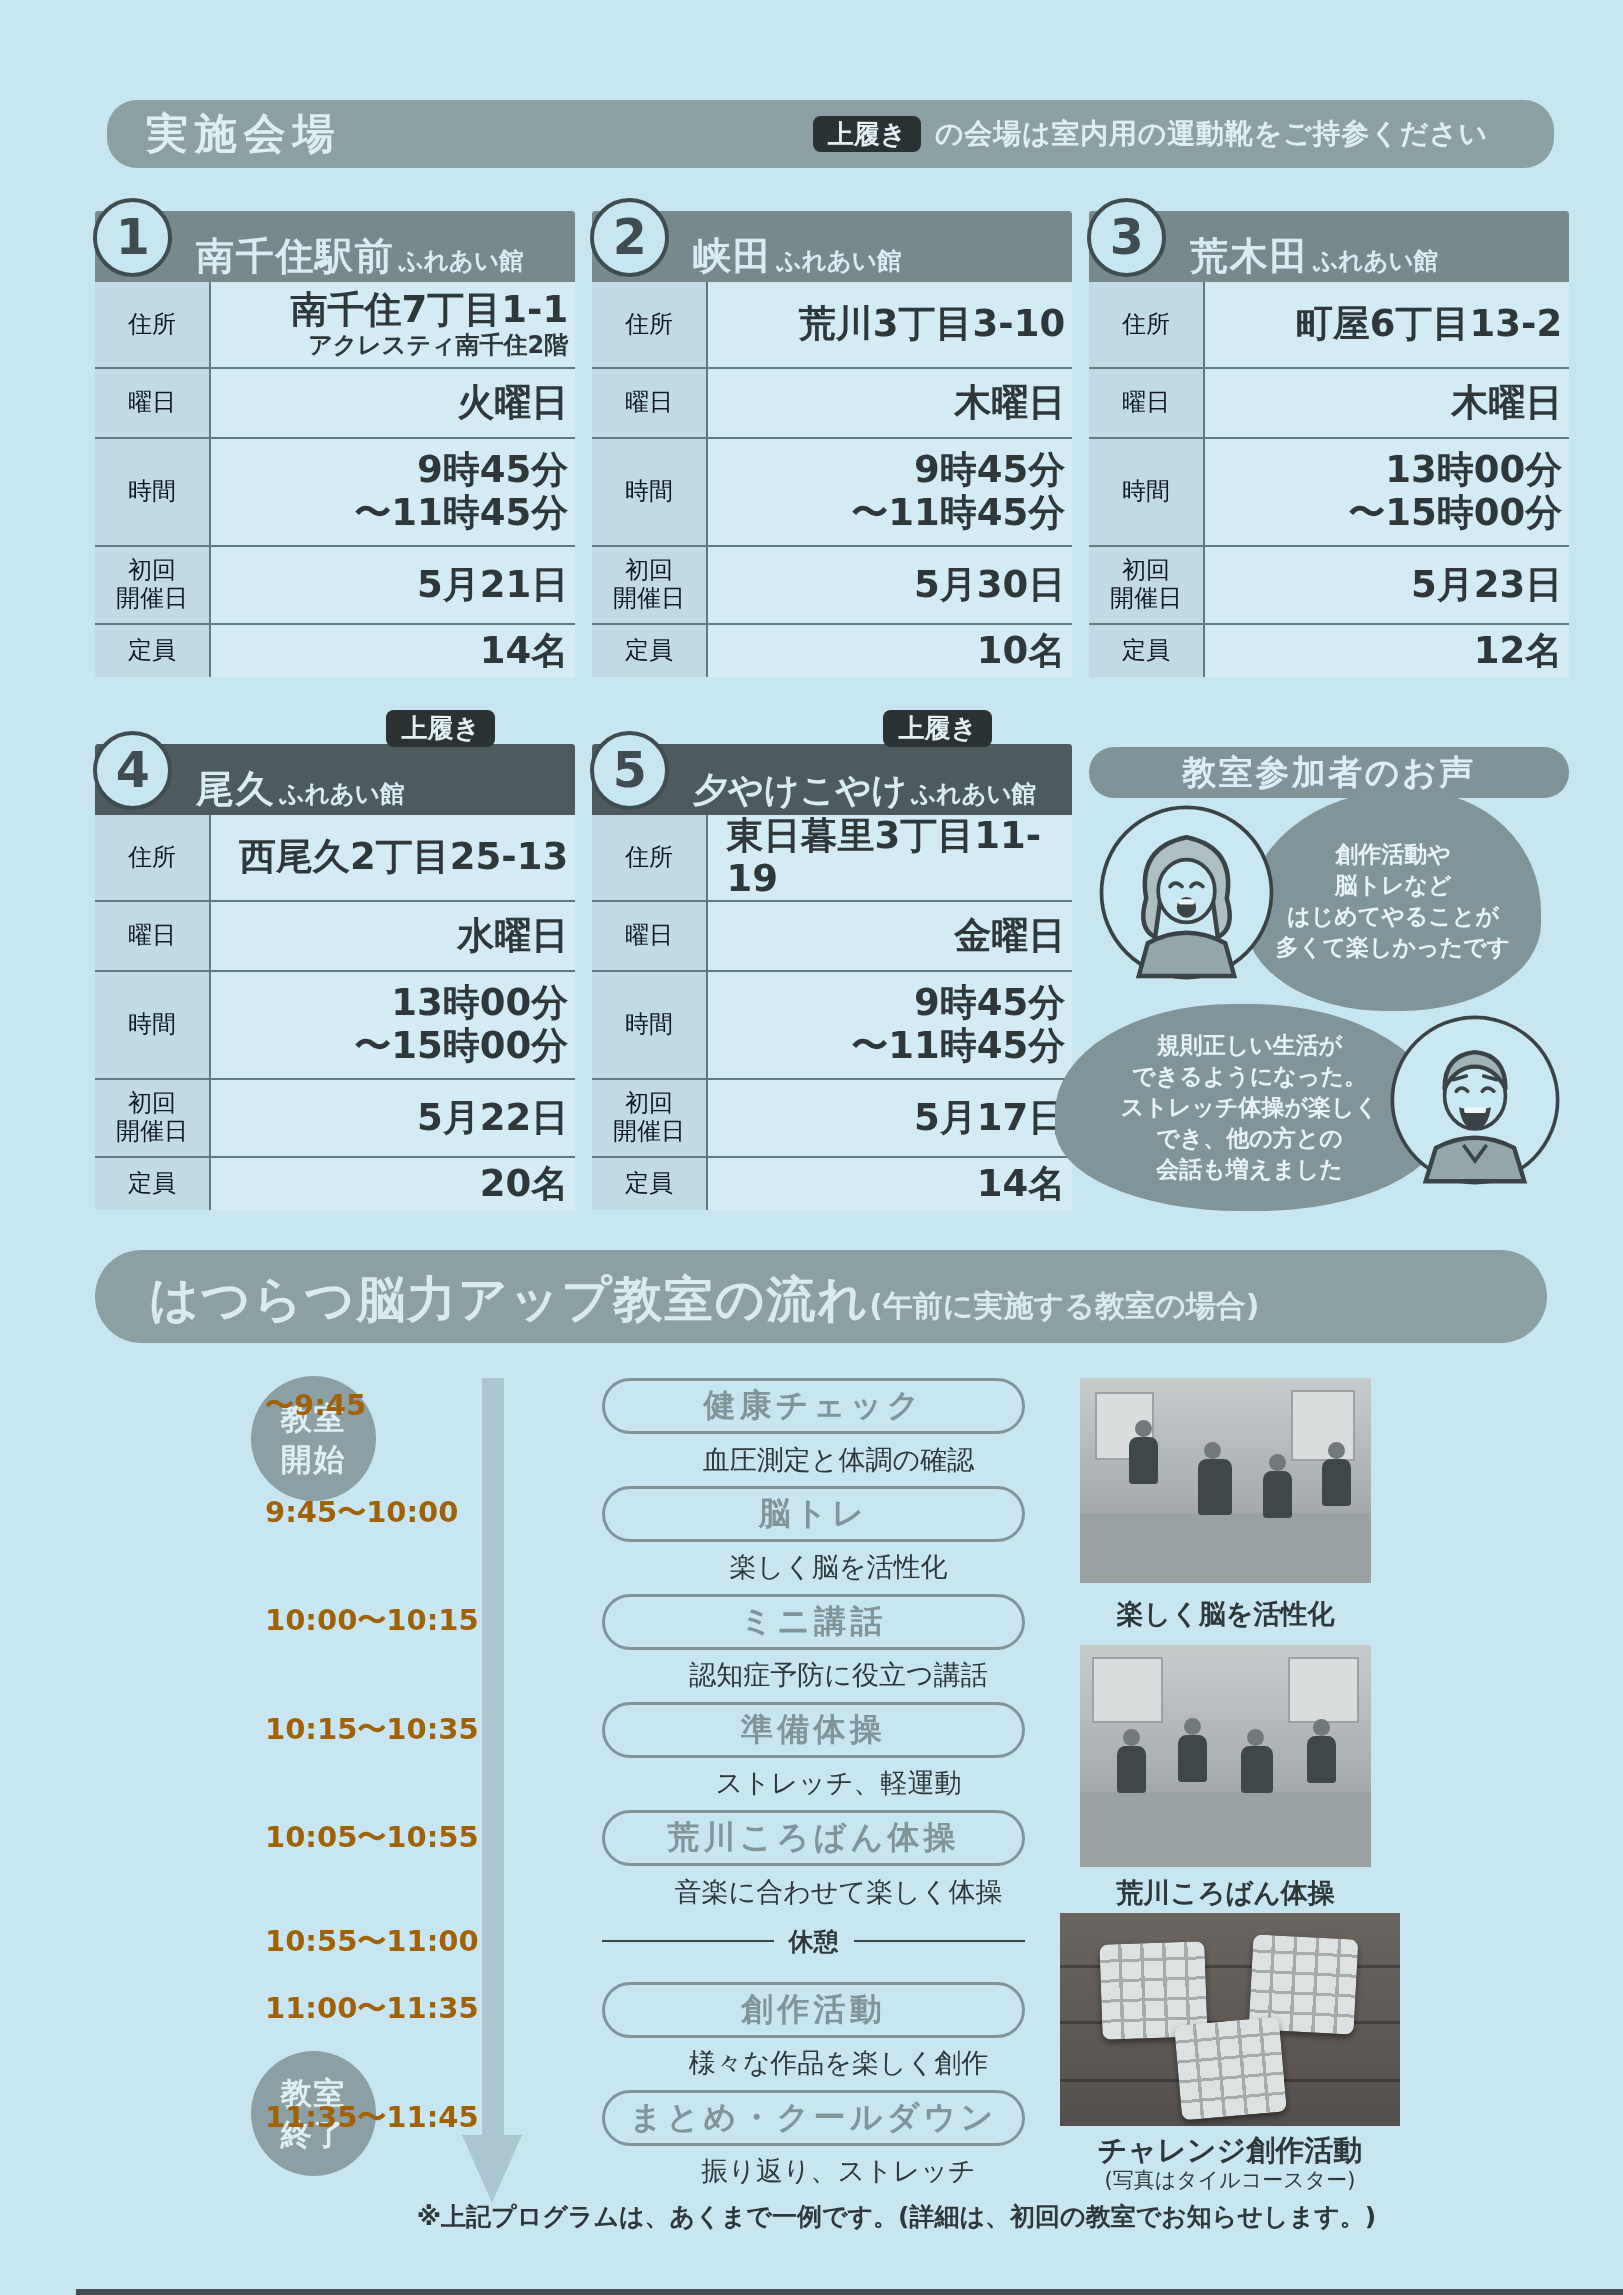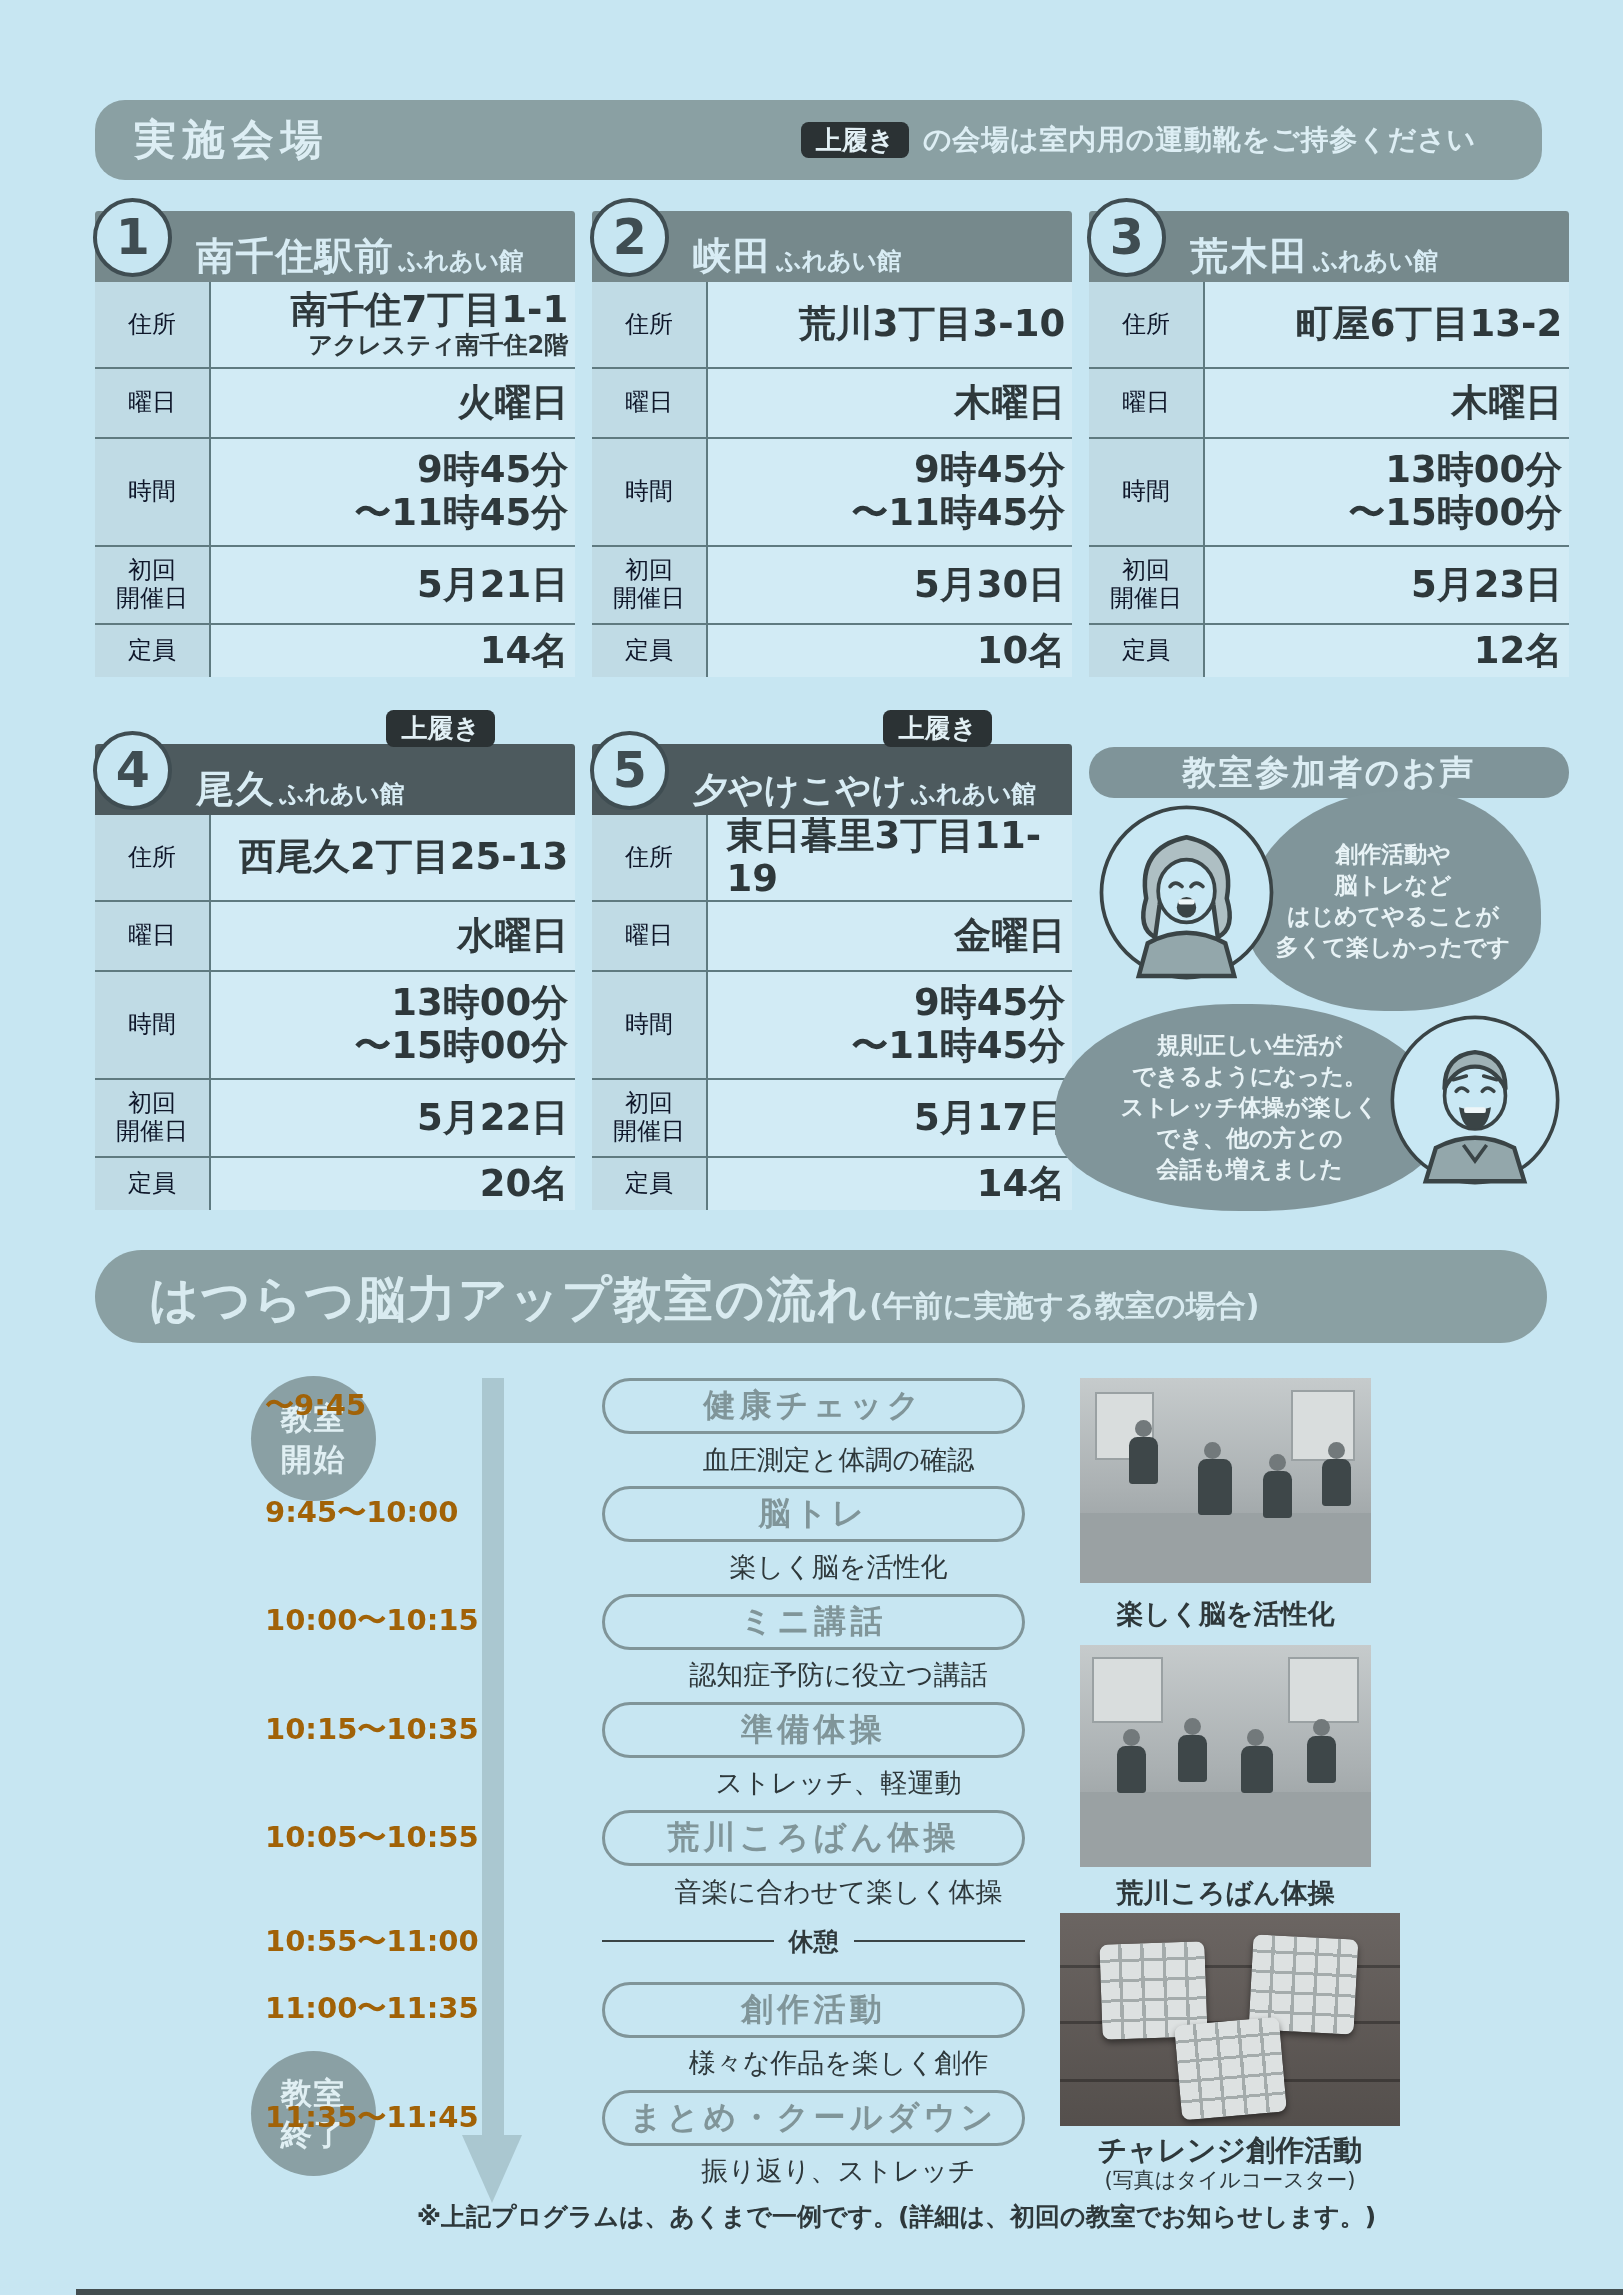--- a/index.html
+++ b/index.html
@@ -1,19 +1,19 @@
 <!DOCTYPE html>
 <html style="font-size:13.5px"><head>
 <meta charset="utf-8">
 <style>
   html,body{margin:0;padding:0;}
   .page{position:relative;width:1623px;height:2295px;background:#c7e6f2;overflow:hidden;
         font-family:"DejaVu Sans","Liberation Sans",sans-serif;color:#2e383b;}
   
-  .top-bar{position:absolute;left:95px;top:100px;width:1447px;height:80px;background:#8aa0a3;
+  .top-bar{position:absolute;left:107px;top:100px;width:1447px;height:68px;background:#8aa0a3;
            border-radius:30px;display:flex;align-items:center;box-sizing:border-box;padding:0 36px 0 39px;}
   .top-title{font-size:42px;font-weight:bold;color:#ddeef4;letter-spacing:6.8px;}
   .top-note-wrap{margin-left:auto;display:flex;align-items:center;gap:13.5px;margin-right:30px;}
   .shoe-badge{background:#2b3234;color:#e2f0f5;font-size:26px;font-weight:bold;
               padding:4.2px 15px;border-radius:7.6px;line-height:1.1;}
   .top-note{font-size:28px;font-weight:bold;color:#ddeef4;letter-spacing:0.8px;}
   
   .venue{position:absolute;width:480px;}
   .v-head{position:relative;height:71px;background:#76898c;display:flex;align-items:flex-end;
           padding:0 0 6.8px 101px;box-sizing:border-box;color:#d8ecf4;border-radius:3.4px 3.4px 0 0;}

